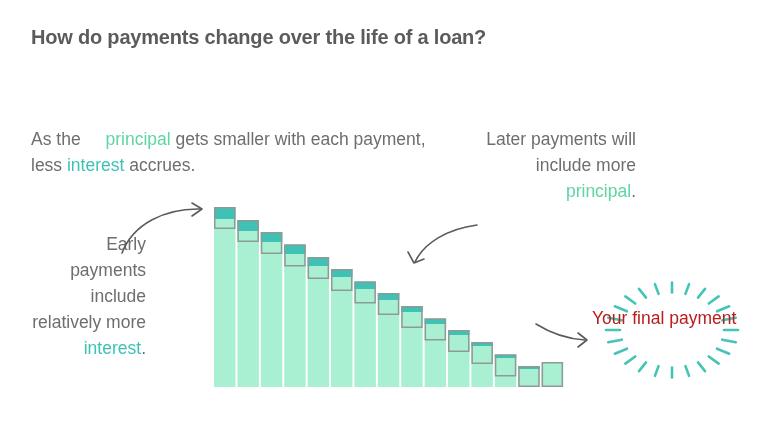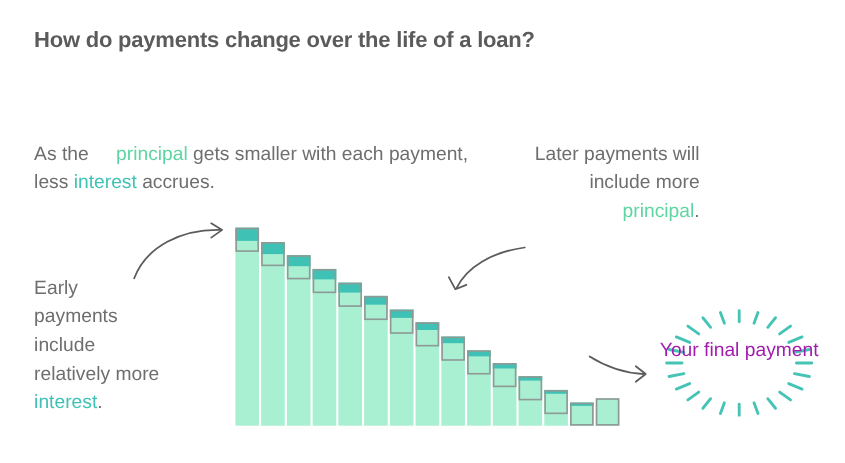--- a/index.html
+++ b/index.html
@@ -32,21 +32,21 @@
   .note {
     position: absolute;
     color: #6e6e6e;
     font-size: 17.5px;
     line-height: 26px;
   }
   .kw-principal { color: #5ed5a2; font-weight: 500; margin-left: 20px; }
   .kw-interest  { color: #3fc2b5; font-weight: 400; }
 
   #note-top     { left: 31px;  top: 126px;  width: 400px; }
-  #note-left    { left: 31px;  top: 248px;  width: 115px; }
+  #note-left    { left: 31px;  top: 231px;  width: 115px; text-align: right; }
   #note-right   { left: 486px; top: 126px;  width: 150px; text-align: right; }
 
   
   #chart {
     position: absolute;
     left: 0;
     top: 0;
     width: 768px;
     height: 421px;
     pointer-events: none;
@@ -58,22 +58,21 @@
     left: 592px;
     top: 272px;
     width: 160px;
     height: 116px;
   }
   #final-callout-label {
     position: absolute;
     left: 0;
     top: 34px;
     width: 160px;
-    text-align: center;
-    color: #a21caf;
+    color: #b91c1c;
     font-size: 17.5px;
     line-height: 24px;
   }
 </style>
 </head>
 <body>
 
 <div id="root">
 
   <div id="title">How do payments change over the life of a loan?</div>

